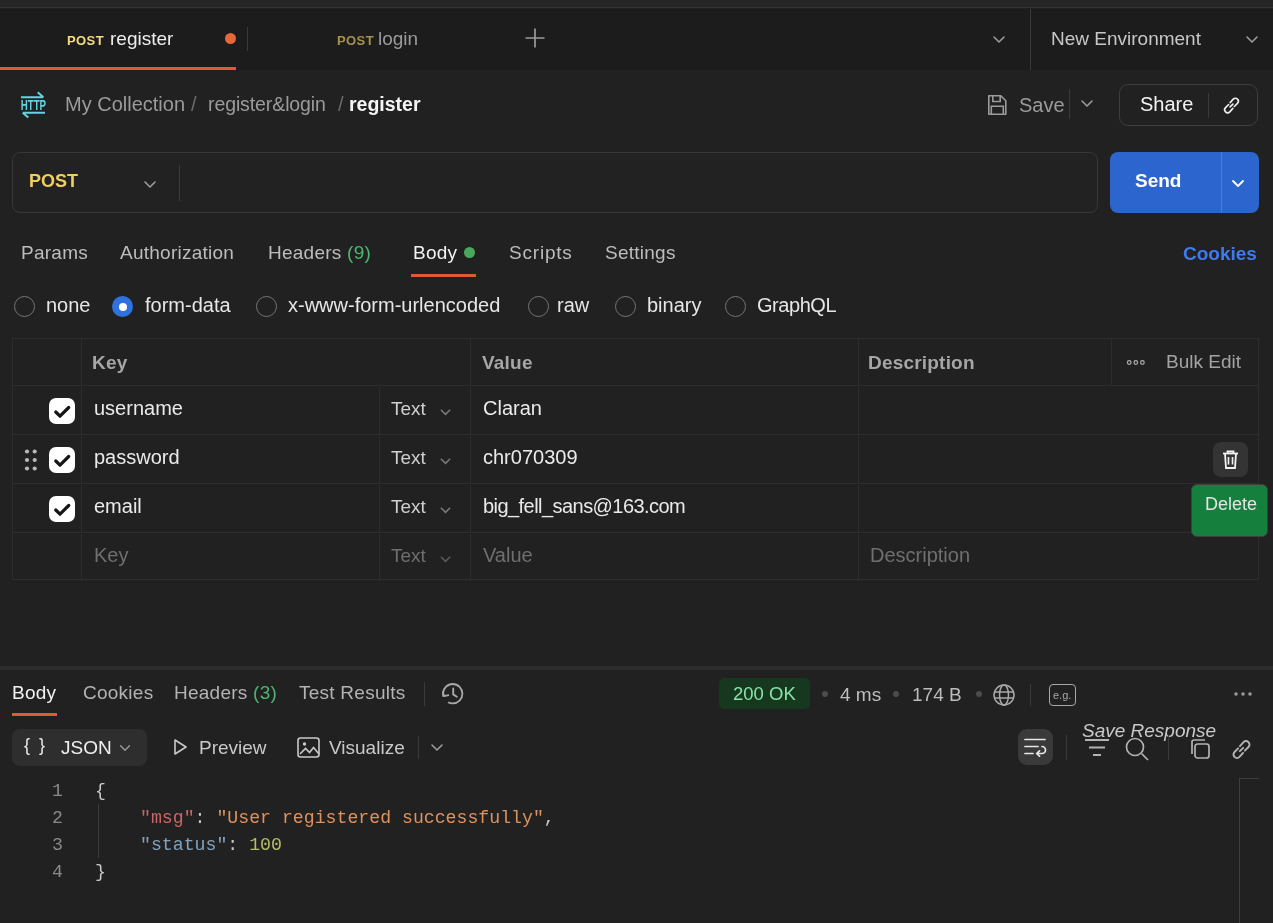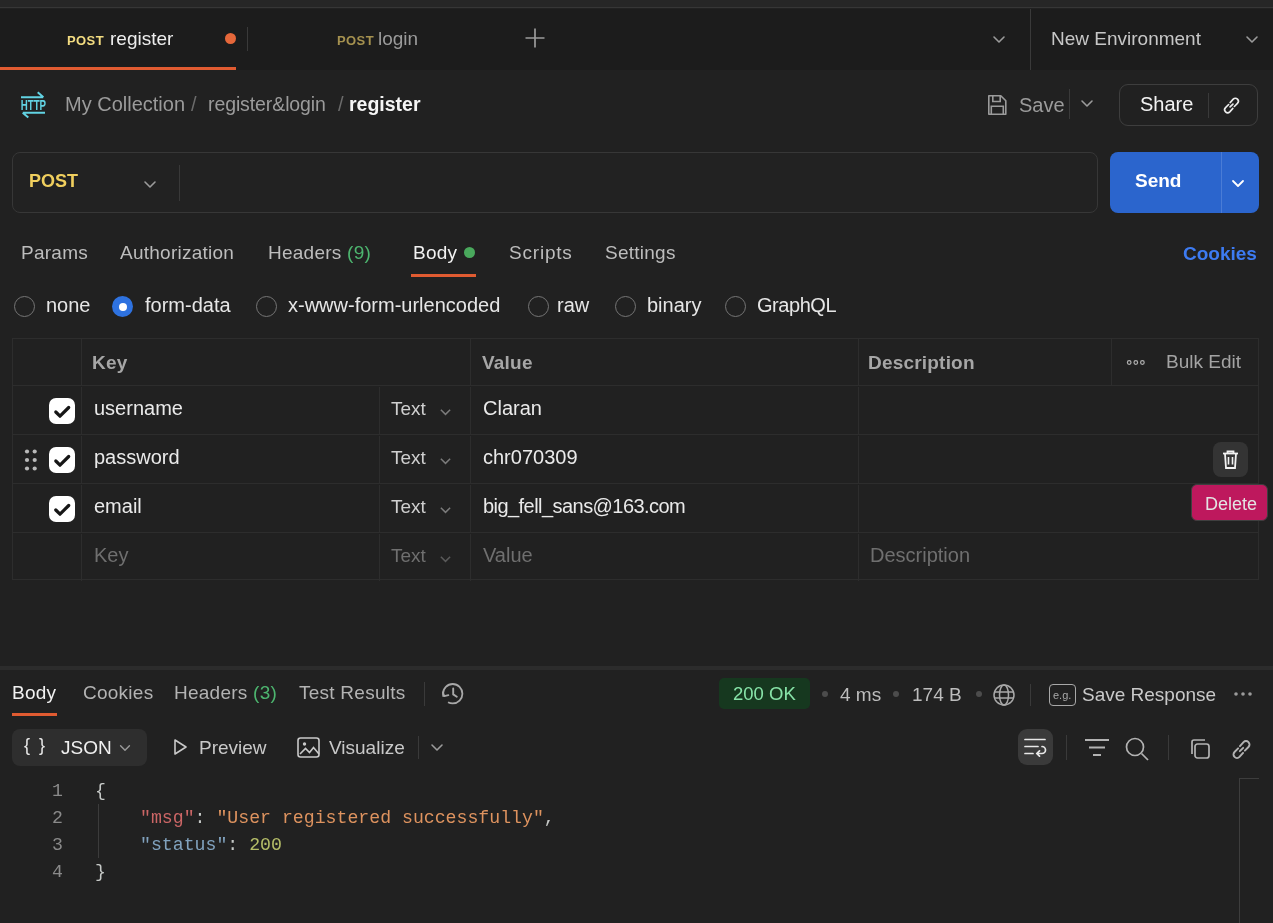--- a/index.html
+++ b/index.html
@@ -245,21 +245,21 @@
     <div class="vline" style="left:845px;"></div>
     <span class="texttype dimtxt" style="position:absolute;left:378px;top:11px;">Text</span>
     <svg style="position:absolute;left:424px;top:19px;" width="17" height="13" viewBox="0 0 18 14">
         <path d="M4 4l5 5 5-5" stroke="#5a5a5a" stroke-width="1.6" fill="none"></path>
       </svg>
     <span class="celltxt dimtxt" style="position:absolute;left:470px;top:10px;">Value</span>
     <span class="celltxt dimtxt" style="position:absolute;left:857px;top:10px;">Description</span>
   </div>
 </div>
 
-<div class="abs" style="left:1191px;top:484px;width:77px;height:37px;background:#be185d;border:1px solid #3f3f3f;border-radius:6px;">
+<div class="abs" style="left:1191px;top:484px;width:77px;height:53px;background:#15803d;border:1px solid #3f3f3f;border-radius:6px;">
   <span style="position:absolute;left:13px;top:9px;font-size:18px;color:#e3e3e3;">Delete</span>
 </div>
 
 <div class="abs" id="respsep"></div>
 <div class="abs" style="left:12px;top:682px;font-size:19px;letter-spacing:0.25px;color:#f2f2f2;">Body</div>
 <div class="abs" style="left:12px;top:713px;width:45px;height:3px;background:#e05b31;"></div>
 <div class="abs resptab" style="left:83px;top:682px;">Cookies</div>
 <div class="abs resptab" style="left:174px;top:682px;">Headers <span style="color:#4db56f;">(3)</span></div>
 <div class="abs resptab" style="left:299px;top:682px;">Test Results</div>
 <div class="abs" style="left:424px;top:682px;width:1px;height:24px;background:#3a3a3a;"></div>
@@ -279,21 +279,21 @@
 <div class="abs" style="left:976px;top:691px;width:6px;height:6px;border-radius:50%;background:#4c4c4c;"></div>
 <svg class="abs" style="left:991px;top:682px;" width="26" height="26" viewBox="0 0 26 26">
   <circle cx="13" cy="13" r="10" stroke="#a8a8a8" stroke-width="1.5" fill="none"></circle>
   <ellipse cx="13" cy="13" rx="4.5" ry="10" stroke="#a8a8a8" stroke-width="1.5" fill="none"></ellipse>
   <path d="M3.5 10h19 M3.5 16h19" stroke="#a8a8a8" stroke-width="1.5" fill="none"></path>
 </svg>
 <div class="abs" style="left:1030px;top:684px;width:1px;height:22px;background:#3a3a3a;"></div>
 <div class="abs" style="left:1049px;top:684px;width:27px;height:22px;border:1.7px solid #a8a8a8;border-radius:4px;">
   <span style="position:absolute;left:3px;top:4px;font-size:11px;color:#a8a8a8;">e.g.</span>
 </div>
-<div class="abs" style="left:1082px;top:684px;font-size:19px;color:#c9c9c9;">Save Response</div>
+<div class="abs" style="left:1082px;top:720px;font-size:19px;color:#c9c9c9;font-style:italic;">Save Response</div>
 <svg class="abs" style="left:1232px;top:690px;" width="22" height="8" viewBox="0 0 22 8">
     <circle cx="4" cy="4" r="1.8" fill="#9b9b9b"></circle>
     <circle cx="11" cy="4" r="1.8" fill="#9b9b9b"></circle>
     <circle cx="18" cy="4" r="1.8" fill="#9b9b9b"></circle>
   </svg>
 
 <div class="abs" id="jsonbtn">
   <span style="position:absolute;left:12px;top:6px;font-size:18px;color:#e8e8e8;">{</span>
   <span style="position:absolute;left:27px;top:6px;font-size:18px;color:#e8e8e8;">}</span>
   <span style="position:absolute;left:49px;top:8px;font-size:19px;color:#f0f0f0;">JSON</span>
@@ -344,21 +344,21 @@
   <div style="position:absolute;top:0;">
       <span style="position:absolute;left:52px;color:#8a8a8a;">1</span>
       <span style="position:absolute;left:95px;color:#c5c8c6;">{</span>
     </div>
   <div style="position:absolute;top:27px;">
       <span style="position:absolute;left:52px;color:#8a8a8a;">2</span>
       <span style="position:absolute;left:140px;white-space:pre;"><span style="color:#cc6666;">"msg"</span><span style="color:#c5c8c6;">: </span><span style="color:#de935f;">"User registered successfully"</span><span style="color:#c5c8c6;">,</span></span>
     </div>
   <div style="position:absolute;top:54px;">
       <span style="position:absolute;left:52px;color:#8a8a8a;">3</span>
-      <span style="position:absolute;left:140px;white-space:pre;"><span style="color:#81a2be;">"status"</span><span style="color:#c5c8c6;">: </span><span style="color:#b5bd68;">200</span></span>
+      <span style="position:absolute;left:140px;white-space:pre;"><span style="color:#81a2be;">"status"</span><span style="color:#c5c8c6;">: </span><span style="color:#b5bd68;">100</span></span>
     </div>
   <div style="position:absolute;top:81px;">
       <span style="position:absolute;left:52px;color:#8a8a8a;">4</span>
       <span style="position:absolute;left:95px;color:#c5c8c6;">}</span>
     </div>
 </div>
 <div class="abs" style="left:1239px;top:778px;width:1px;height:145px;background:#3d3d3d;"></div>
 <div class="abs" style="left:1239px;top:778px;width:20px;height:1px;background:#3d3d3d;"></div>
 
 </body></html>

